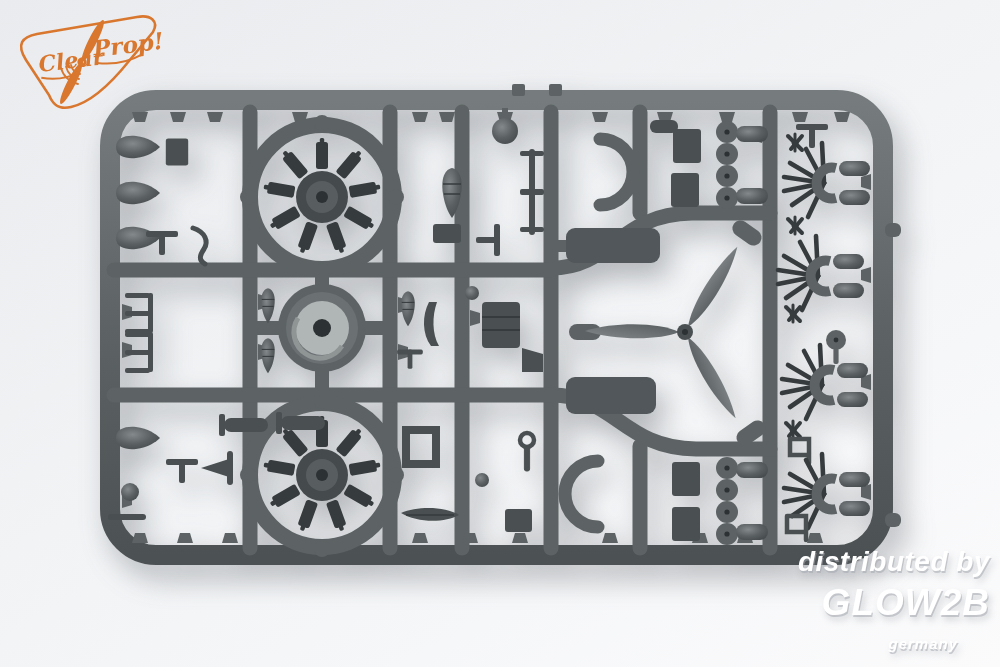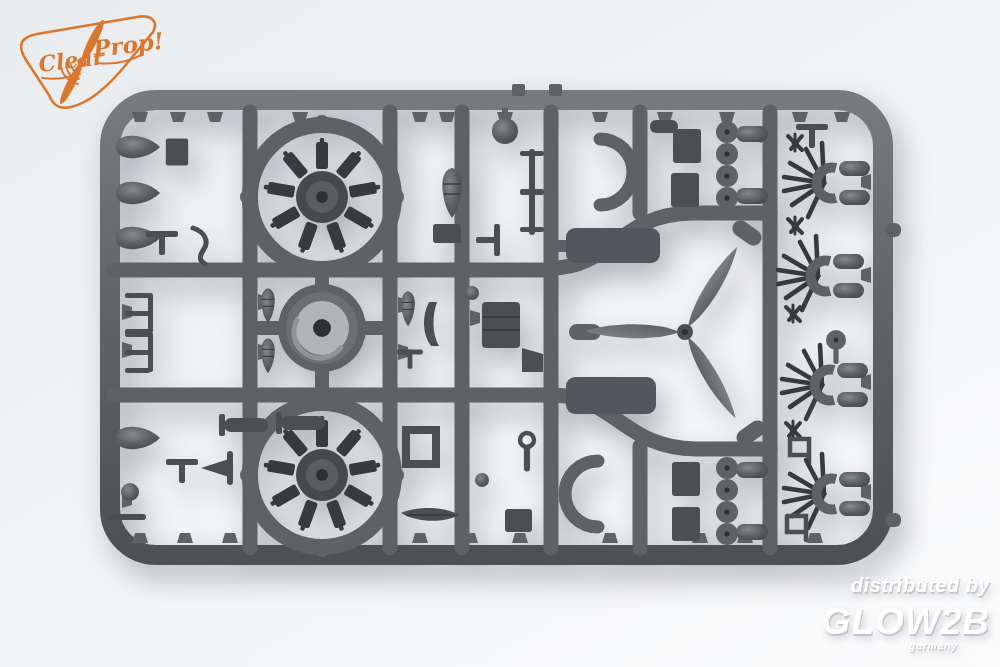--- a/index.html
+++ b/index.html
@@ -15,23 +15,23 @@
     font-family:"Liberation Sans",sans-serif;
   }
   .scene{position:absolute;inset:0;}
   .logo-wrap{position:absolute;left:8px;top:6px;width:170px;height:120px;}
   .sprue-svg{position:absolute;left:0;top:0;filter:drop-shadow(9px 14px 14px rgba(70,76,84,.38));}
   .watermark{
     position:absolute;right:10px;bottom:16px;text-align:right;
     color:var(--watermark-color);font-style:italic;font-weight:bold;line-height:1;
     text-shadow:1px 2px 0 rgba(165,170,176,.55), 3px 5px 7px rgba(120,126,133,.30);
   }
-  .wm-line1{font-size:20px;letter-spacing:.5px;}
+  .wm-line1{font-size:28px;letter-spacing:.5px;}
   .wm-brand{font-size:37px;letter-spacing:1px;margin-top:8px;}
-  .wm-country{font-size:10px;margin-top:1px;padding-right:32px;letter-spacing:1px;}
+  .wm-country{font-size:15px;margin-top:15px;padding-right:32px;letter-spacing:1px;}
   .logo-text{font-family:"DejaVu Serif",serif;font-style:italic;font-weight:bold;fill:var(--accent);}
 </style>
 </head>
 <body>
 
 <div class="scene">
 
   <div class="logo-wrap">
     <svg width="170" height="120" viewBox="0 0 170 120">
       <g fill="none" stroke="var(--accent)" stroke-width="2.6">

